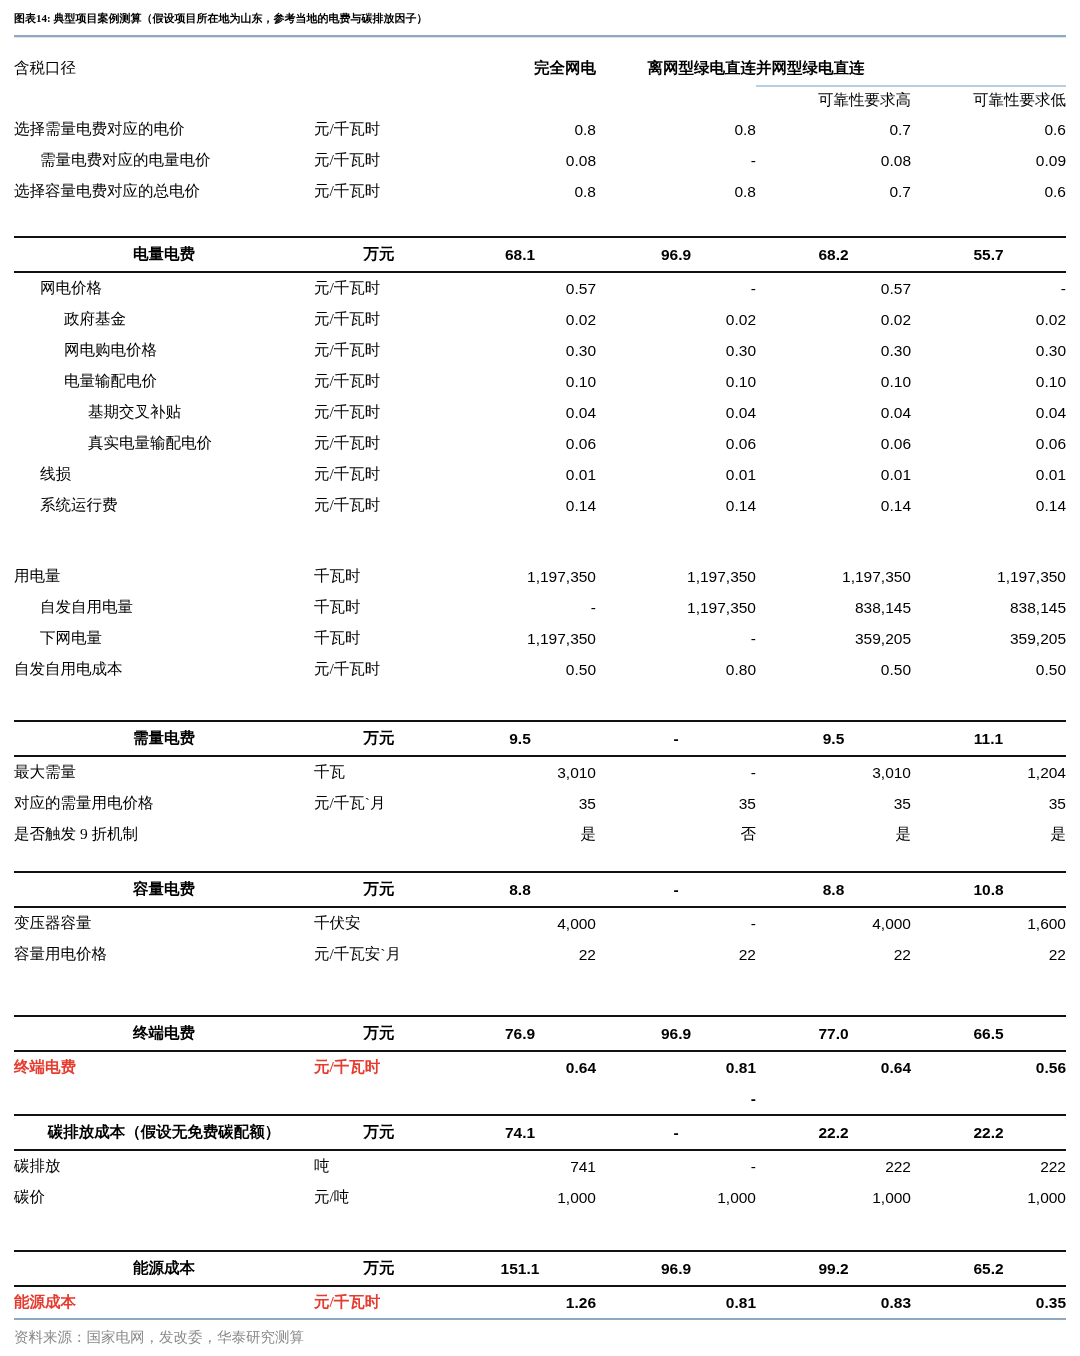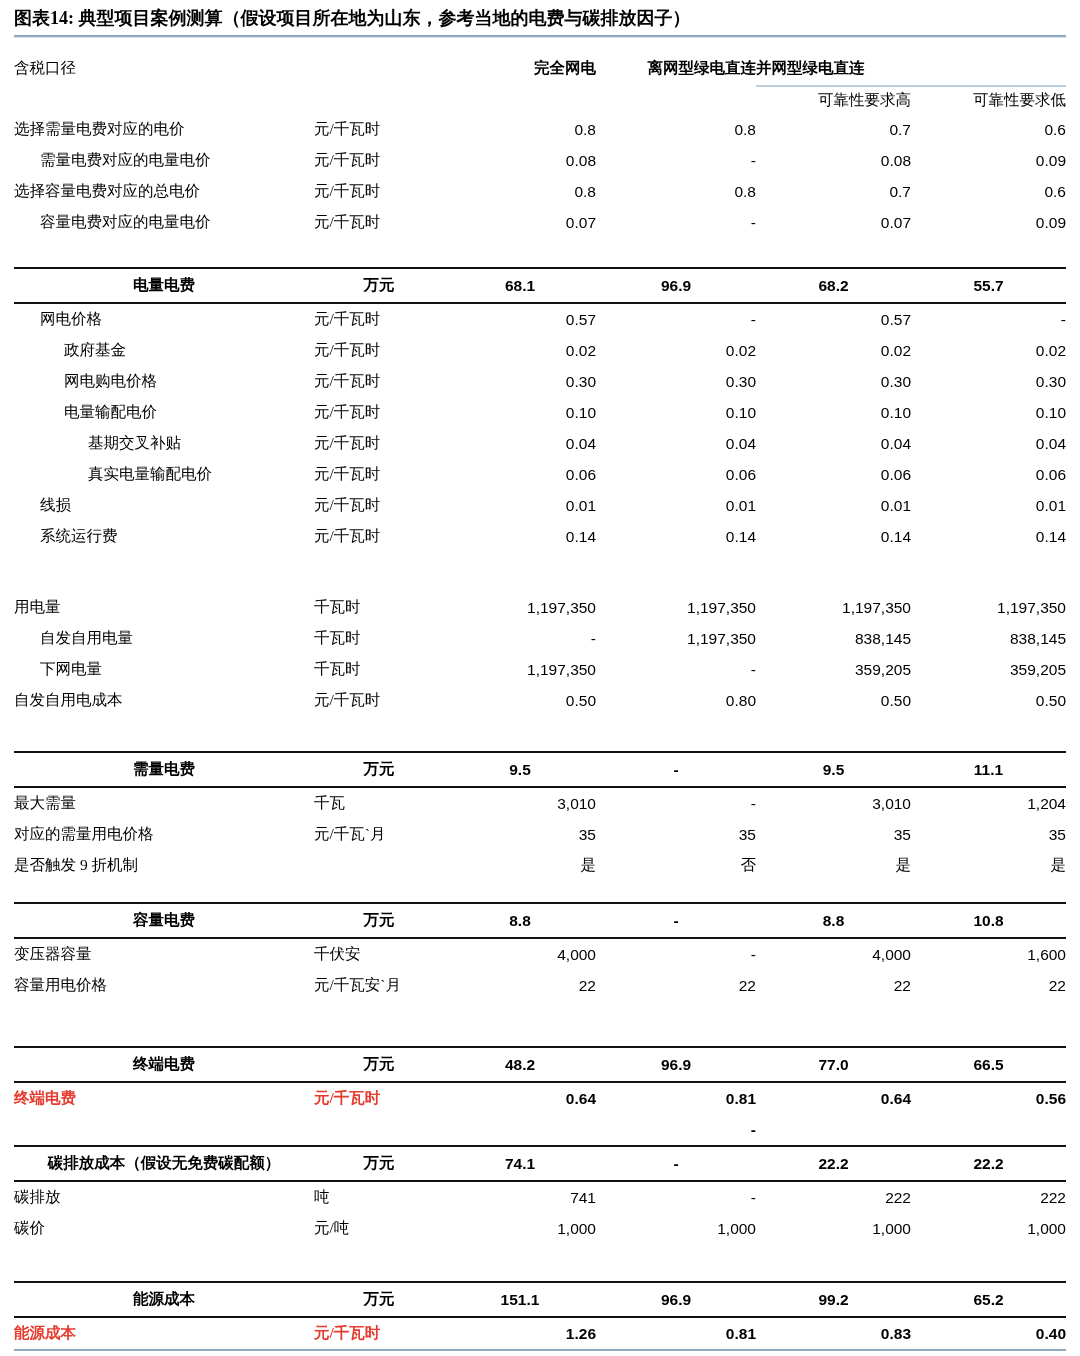--- a/index.html
+++ b/index.html
@@ -11,21 +11,21 @@
   }
   html,body{margin:0;padding:0;background:#ffffff;}
   body{
     width:1080px;height:1356px;
     font-family:"Liberation Sans","DejaVu Sans",sans-serif;
     color:#000;box-sizing:border-box;
   }
   .fig{padding:5px 14px 0 14px;box-sizing:border-box;}
   .fig-title{
     font-family:"Liberation Serif","DejaVu Serif",serif;
-    font-weight:bold;font-size:18px;line-height:22px;
+    font-weight:bold;font-size:11px;line-height:22px;
     padding:2px 0 6px 0;white-space:nowrap;
   }
   .title-rule{height:2px;background:var(--rule-blue);border-bottom:1px solid #d9e4ee;}
   table{
     border-collapse:collapse;table-layout:fixed;
     width:1052px;margin-top:13px;font-size:15.5px;
   }
   td{
     padding:0;height:31px;vertical-align:middle;
     white-space:nowrap;overflow:visible;
@@ -116,28 +116,20 @@
           <td class="num">0.09</td>
         </tr>
         <tr class="row-plain">
           <td class="cn c-label i0">选择容量电费对应的总电价</td>
           <td class="cn c-unit">元/千瓦时</td>
           <td class="num">0.8</td>
           <td class="num">0.8</td>
           <td class="num">0.7</td>
           <td class="num">0.6</td>
         </tr>
-        <tr class="row-plain">
-          <td class="cn c-label i1">容量电费对应的电量电价</td>
-          <td class="cn c-unit">元/千瓦时</td>
-          <td class="num">0.07</td>
-          <td class="num">-</td>
-          <td class="num">0.07</td>
-          <td class="num">0.09</td>
-        </tr>
         <tr class="row-spacer" style="height: 30px;">
           <td colspan="6"></td>
         </tr>
         <tr class="row-section">
           <td class="cn c-label i0">电量电费</td>
           <td class="cn c-unit">万元</td>
           <td class="num">68.1</td>
           <td class="num">96.9</td>
           <td class="num">68.2</td>
           <td class="num">55.7</td>
@@ -302,21 +294,21 @@
           <td class="num">22</td>
           <td class="num">22</td>
           <td class="num">22</td>
         </tr>
         <tr class="row-spacer" style="height: 46px;">
           <td colspan="6"></td>
         </tr>
         <tr class="row-section">
           <td class="cn c-label i0">终端电费</td>
           <td class="cn c-unit">万元</td>
-          <td class="num">48.2</td>
+          <td class="num">76.9</td>
           <td class="num">96.9</td>
           <td class="num">77.0</td>
           <td class="num">66.5</td>
         </tr>
         <tr class="row-red">
           <td class="cn c-label i0">终端电费</td>
           <td class="cn c-unit">元/千瓦时</td>
           <td class="num">0.64</td>
           <td class="num">0.81</td>
           <td class="num">0.64</td>
@@ -364,20 +356,20 @@
           <td class="num">96.9</td>
           <td class="num">99.2</td>
           <td class="num">65.2</td>
         </tr>
         <tr class="row-red">
           <td class="cn c-label i0">能源成本</td>
           <td class="cn c-unit">元/千瓦时</td>
           <td class="num">1.26</td>
           <td class="num">0.81</td>
           <td class="num">0.83</td>
-          <td class="num">0.40</td>
+          <td class="num">0.35</td>
         </tr>
       </tbody>
   </table>
 
   <div class="bottom-rule"></div>
   <div class="source">资料来源：国家电网，发改委，华泰研究测算</div>
 </div>
 
 </body></html>

